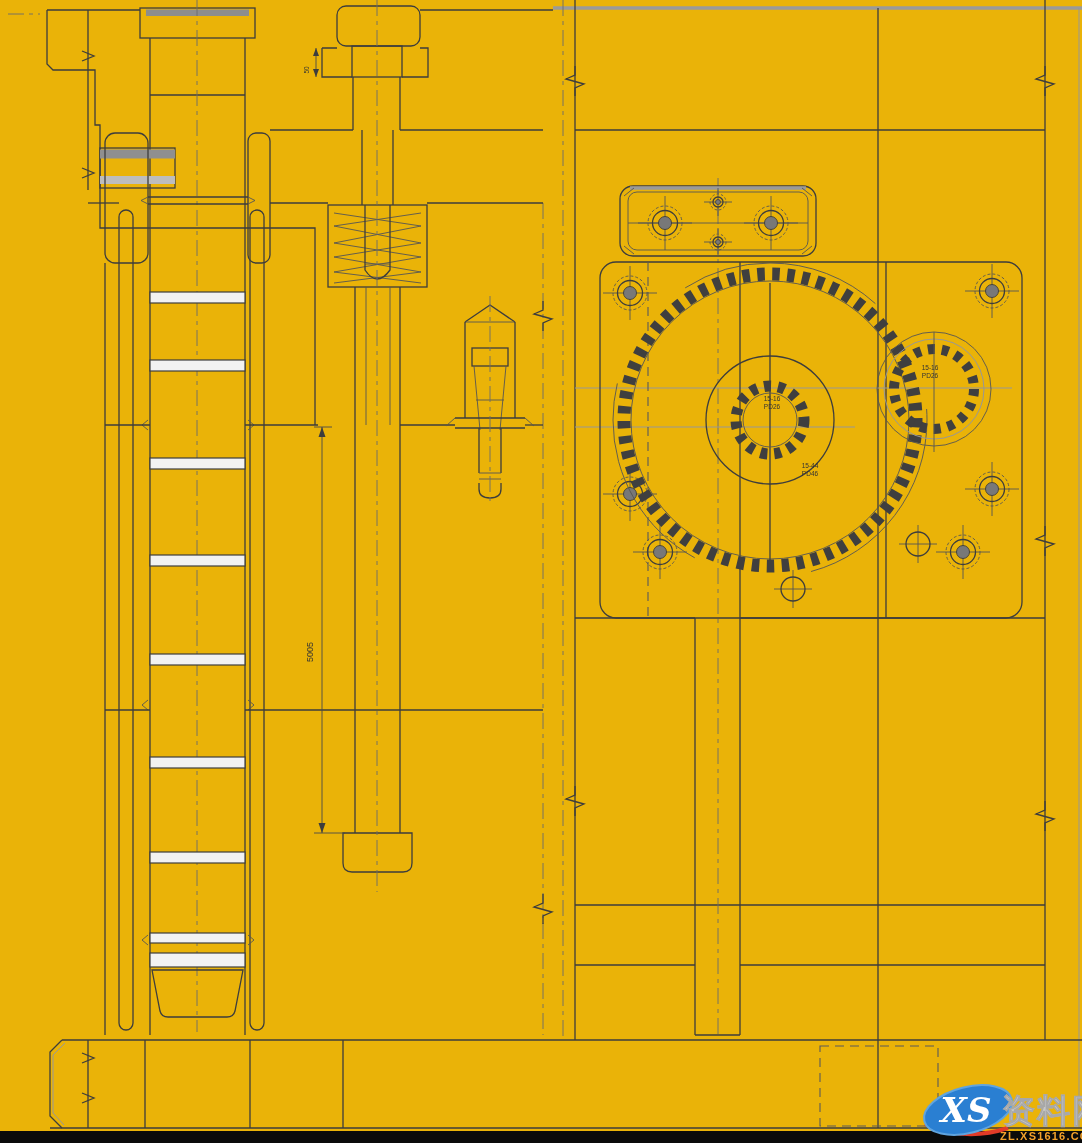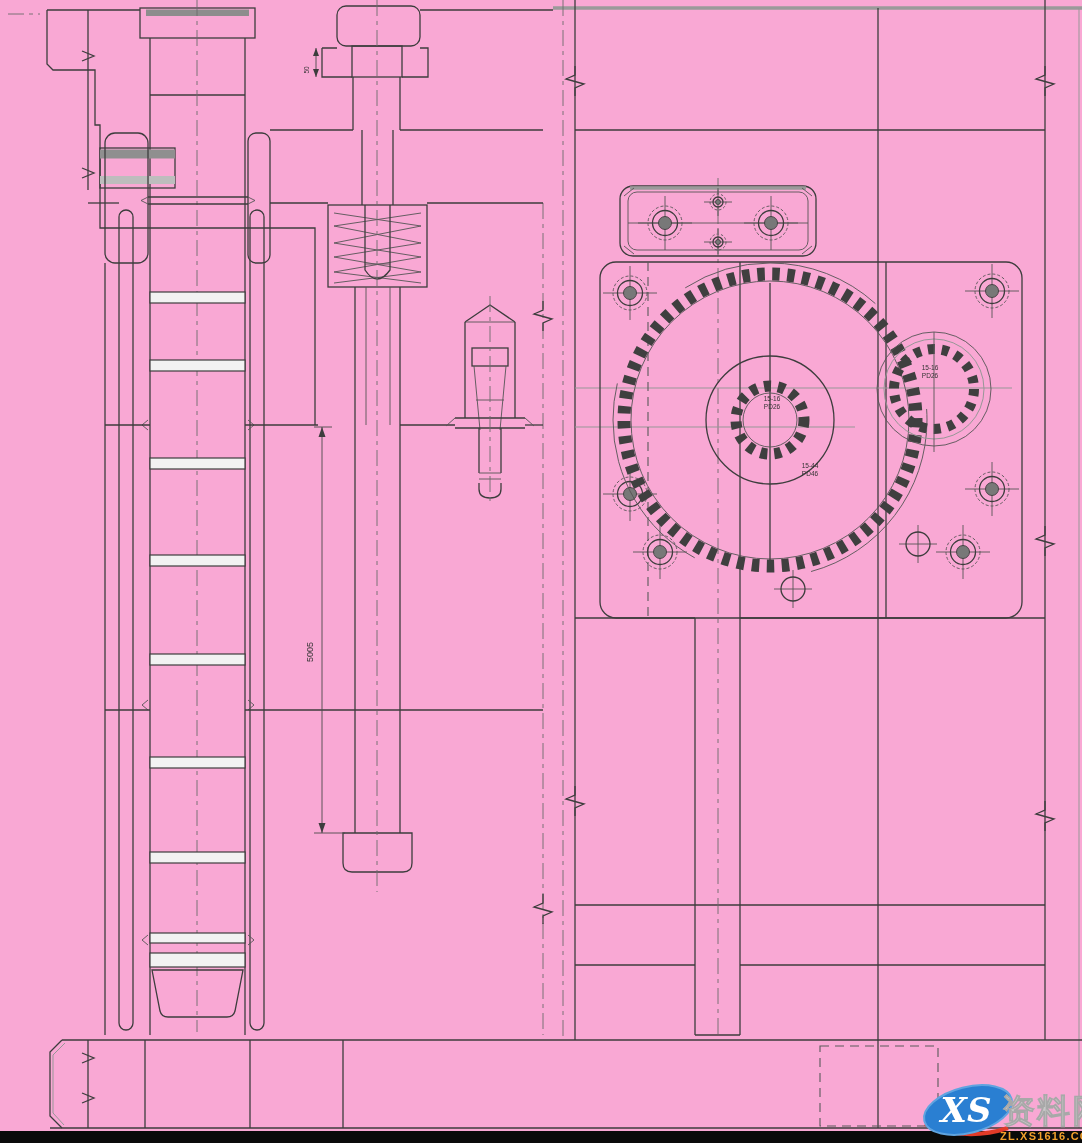--- a/index.html
+++ b/index.html
@@ -1,16 +1,16 @@
 <!DOCTYPE html>
 <html><head>
 <meta charset="utf-8">
 <style>
   html,body{margin:0;padding:0;background:#ffffff;}
-  .page{position:relative;width:1082px;height:1143px;background:#f9a8d4;overflow:hidden;
+  .page{position:relative;width:1082px;height:1143px;background:#eab308;overflow:hidden;
         font-family:"Liberation Sans",sans-serif;}
   svg{display:block;}
   .ln{stroke:#3d3d3d;stroke-width:1.3;fill:none;}
   .thin{stroke:#555555;stroke-width:0.9;fill:none;}
   .gray{stroke:#979797;stroke-width:1;fill:none;}
   .gray3{stroke:#9a9a9a;stroke-width:3.5;fill:none;}
   .cl{stroke:#6b6b6b;stroke-width:0.9;fill:none;stroke-dasharray:16 5 4 5;}
   .hid{stroke:#5a5a5a;stroke-width:1.1;fill:none;stroke-dasharray:9 6;}
   .dim{stroke:#4a4a4a;stroke-width:0.9;fill:none;}
   .bar{fill:#f2f2f2;stroke:#3d3d3d;stroke-width:1.2;}

